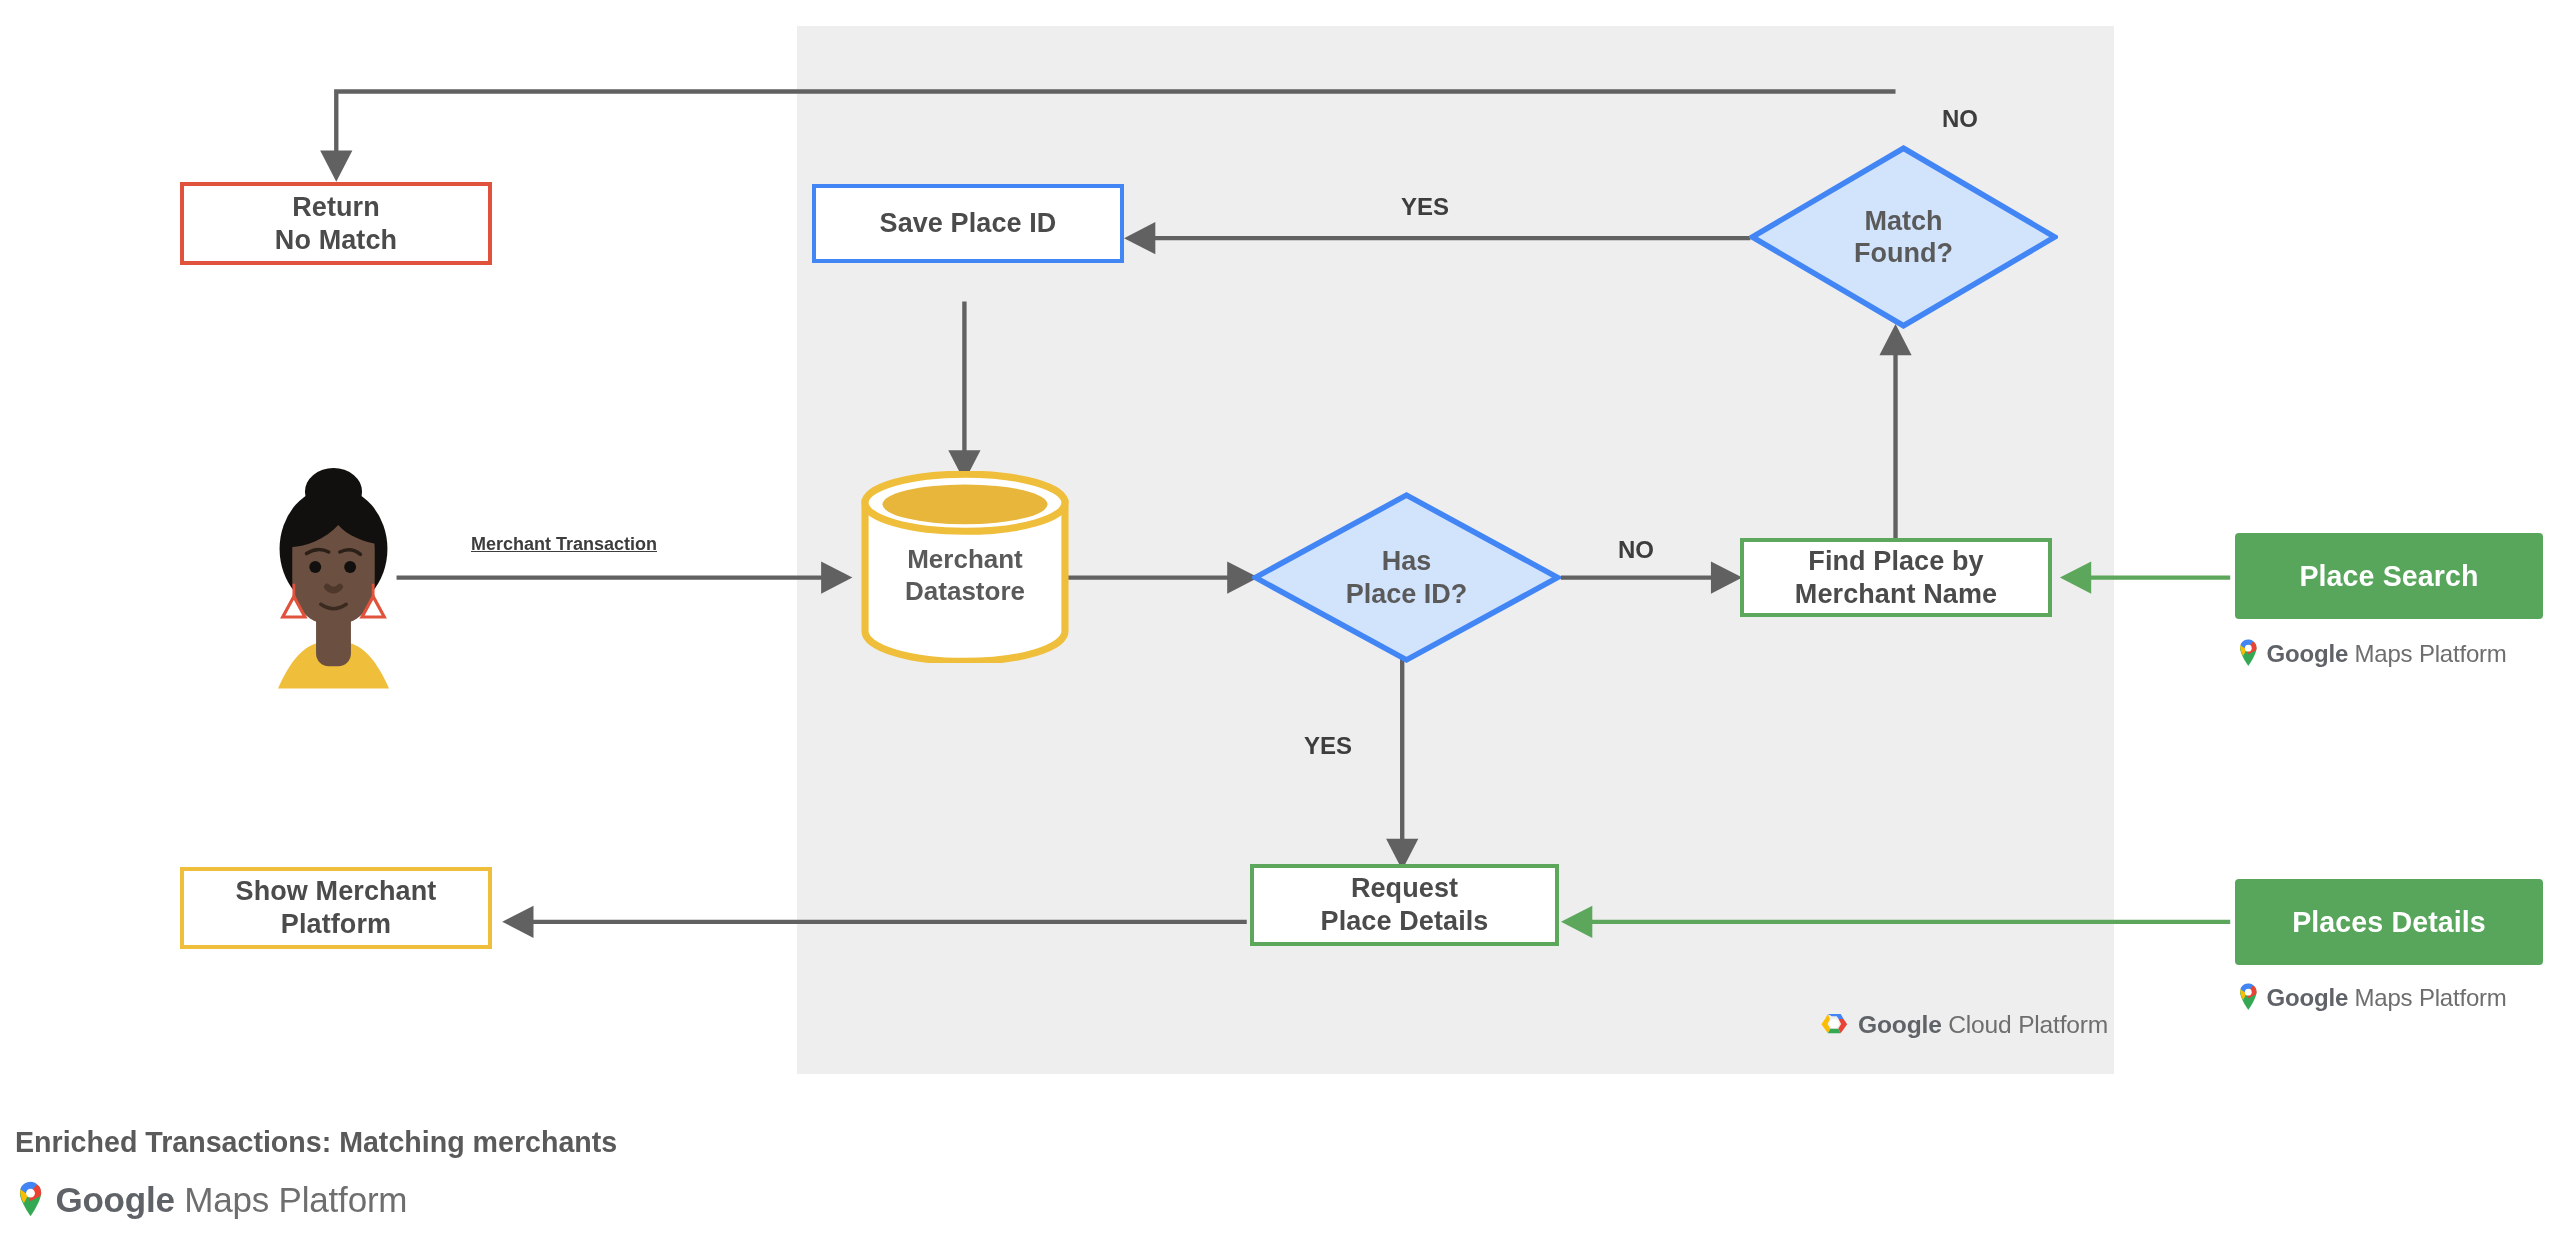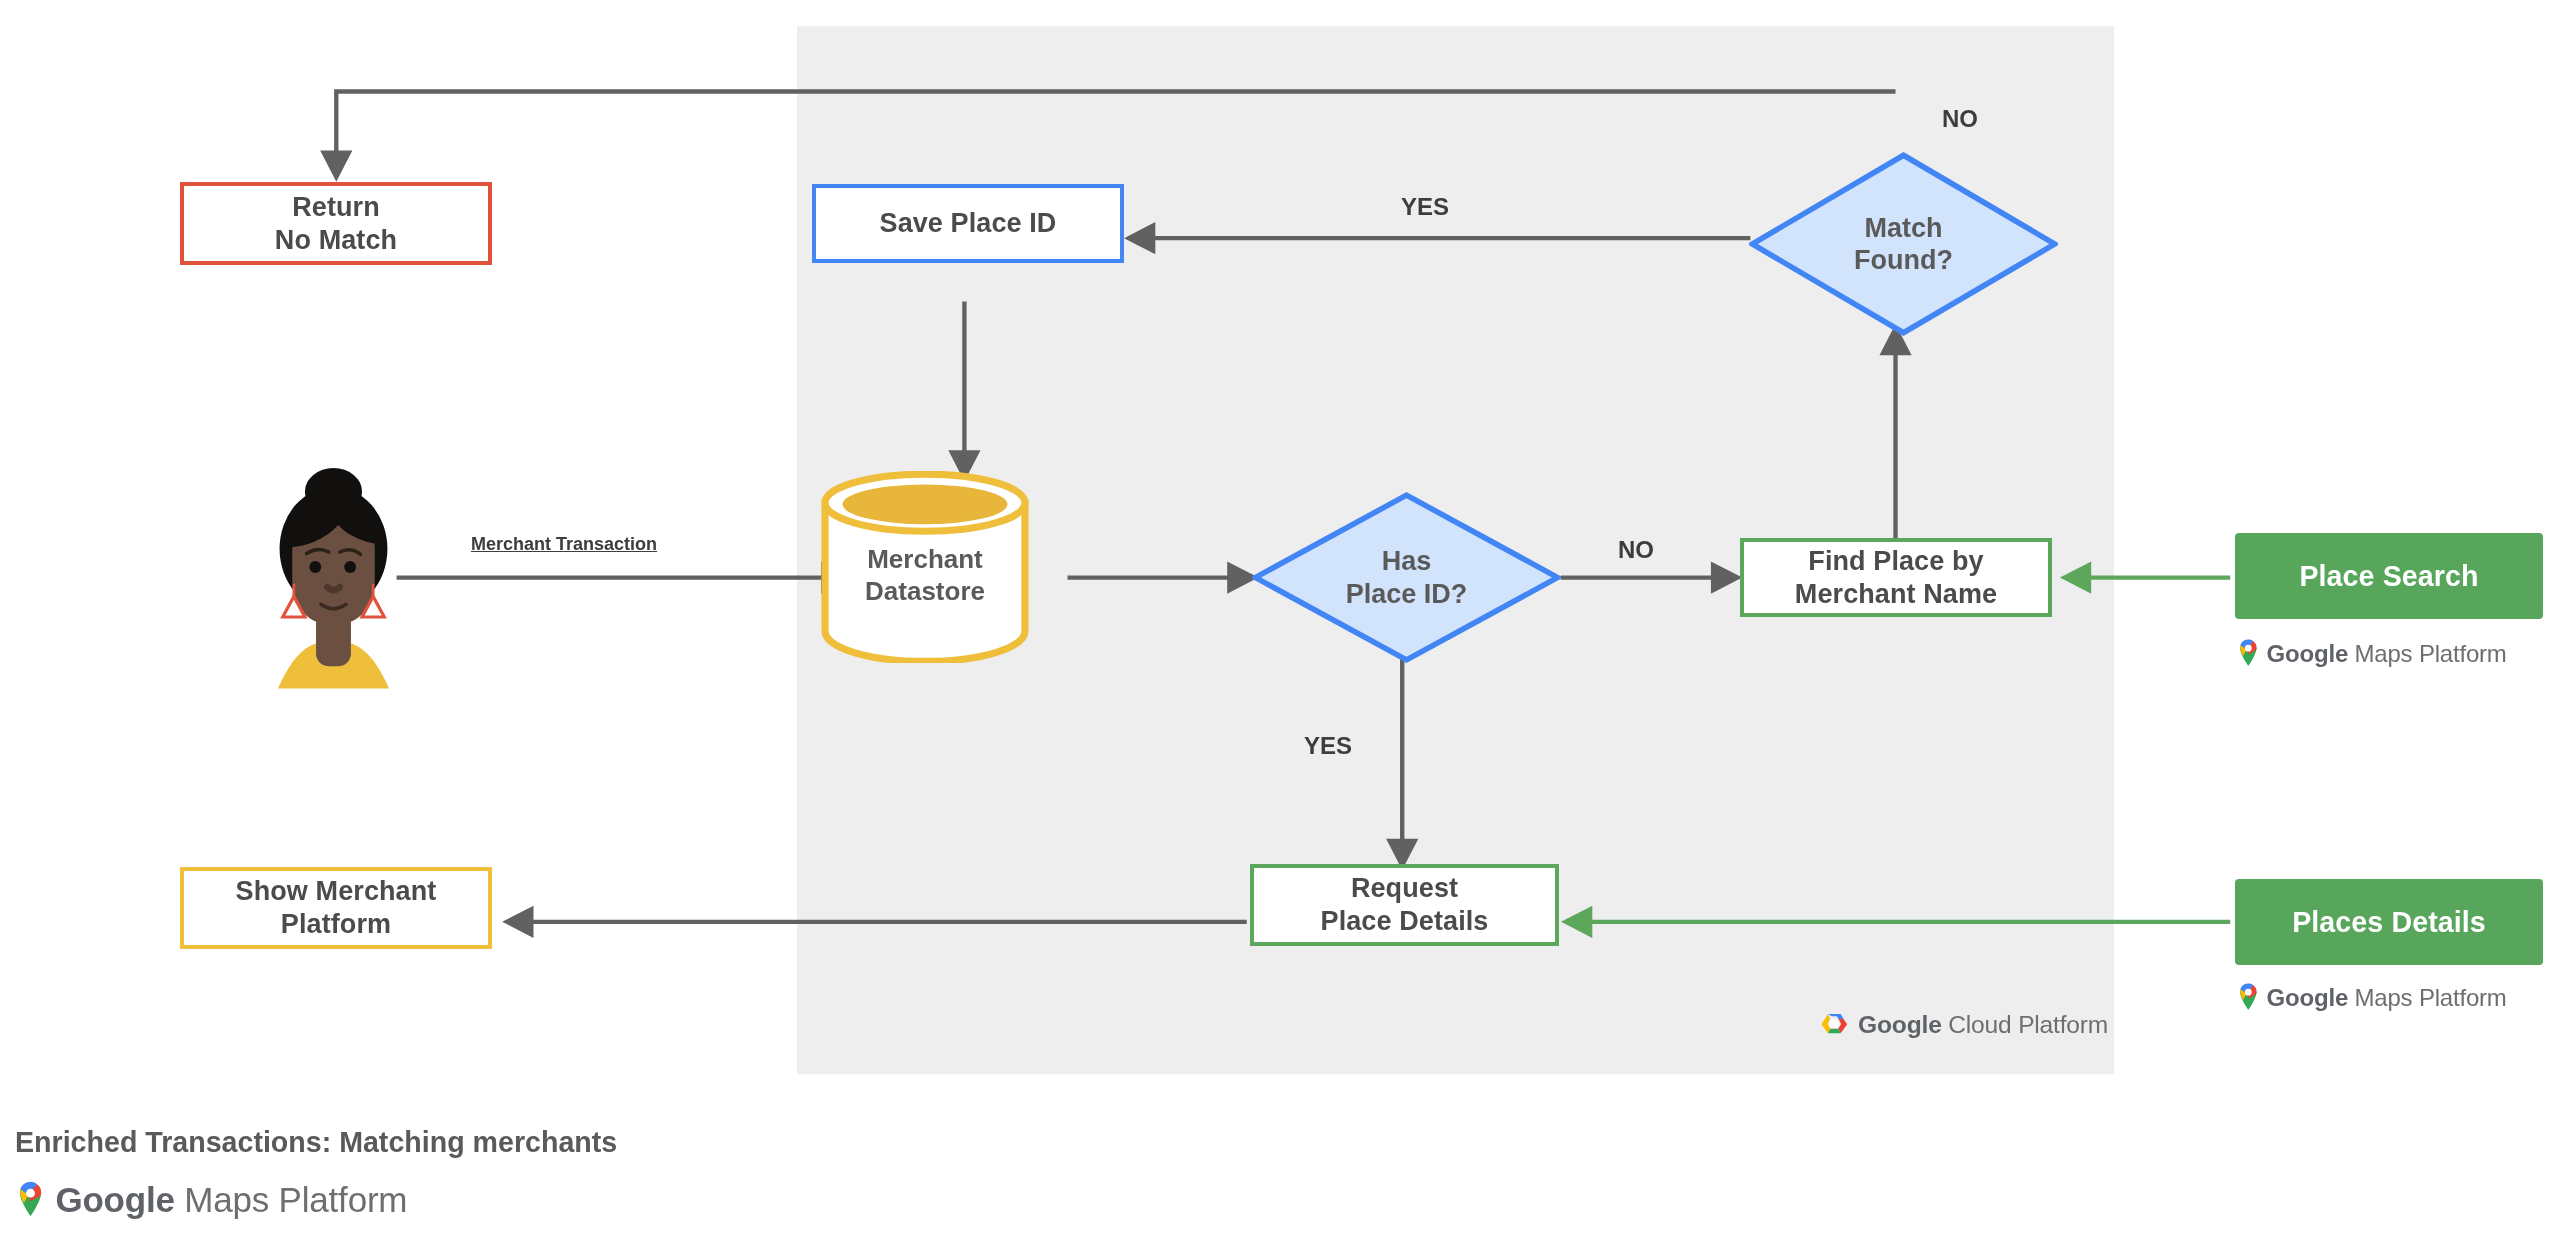--- a/index.html
+++ b/index.html
@@ -150,29 +150,29 @@
 
   <div class="node box red" style="left:180px;top:182px;width:312px;height:83px;">
     <span class="lbl" style="font-size:27px;">Return
 No Match</span>
   </div>
 
   <div class="node box blue" style="left:812px;top:184px;width:312px;height:79px;">
     <span class="lbl" style="font-size:27px;">Save Place ID</span>
   </div>
 
-  <div class="diamond" style="left:1749px;top:152px;width:309px;height:184px;">
+  <div class="diamond" style="left:1749px;top:145px;width:309px;height:184px;">
     <svg viewBox="0 0 390 232" width="309" height="184">
       <polygon points="195,4 386,116 195,228 4,116" fill="#d2e3fc" stroke="#4285f4" stroke-width="7"></polygon>
     </svg>
     <span class="dlbl" style="font-size:27px;">Match
 Found?</span>
   </div>
 
-  <div class="cyl" style="left:817px;top:471px;width:216px;height:192px;">
+  <div class="cyl" style="left:857px;top:471px;width:216px;height:192px;">
     <svg viewBox="0 0 272 242" width="216" height="192">
       <path d="M10,40 L10,202 A126,38 0 0 0 262,202 L262,40 Z" fill="#ffffff" stroke="#efbe3b" stroke-width="9"></path>
       <ellipse cx="136" cy="40" rx="126" ry="36" fill="#ffffff" stroke="#efbe3b" stroke-width="9"></ellipse>
       <ellipse cx="136" cy="42" rx="104" ry="25" fill="#e8b63a"></ellipse>
     </svg>
     <span class="cyl-lbl" style="top:73px;font-size:26px;">Merchant
 Datastore</span>
   </div>
 
   <div class="diamond" style="left:1252px;top:492px;width:309px;height:171px;">

